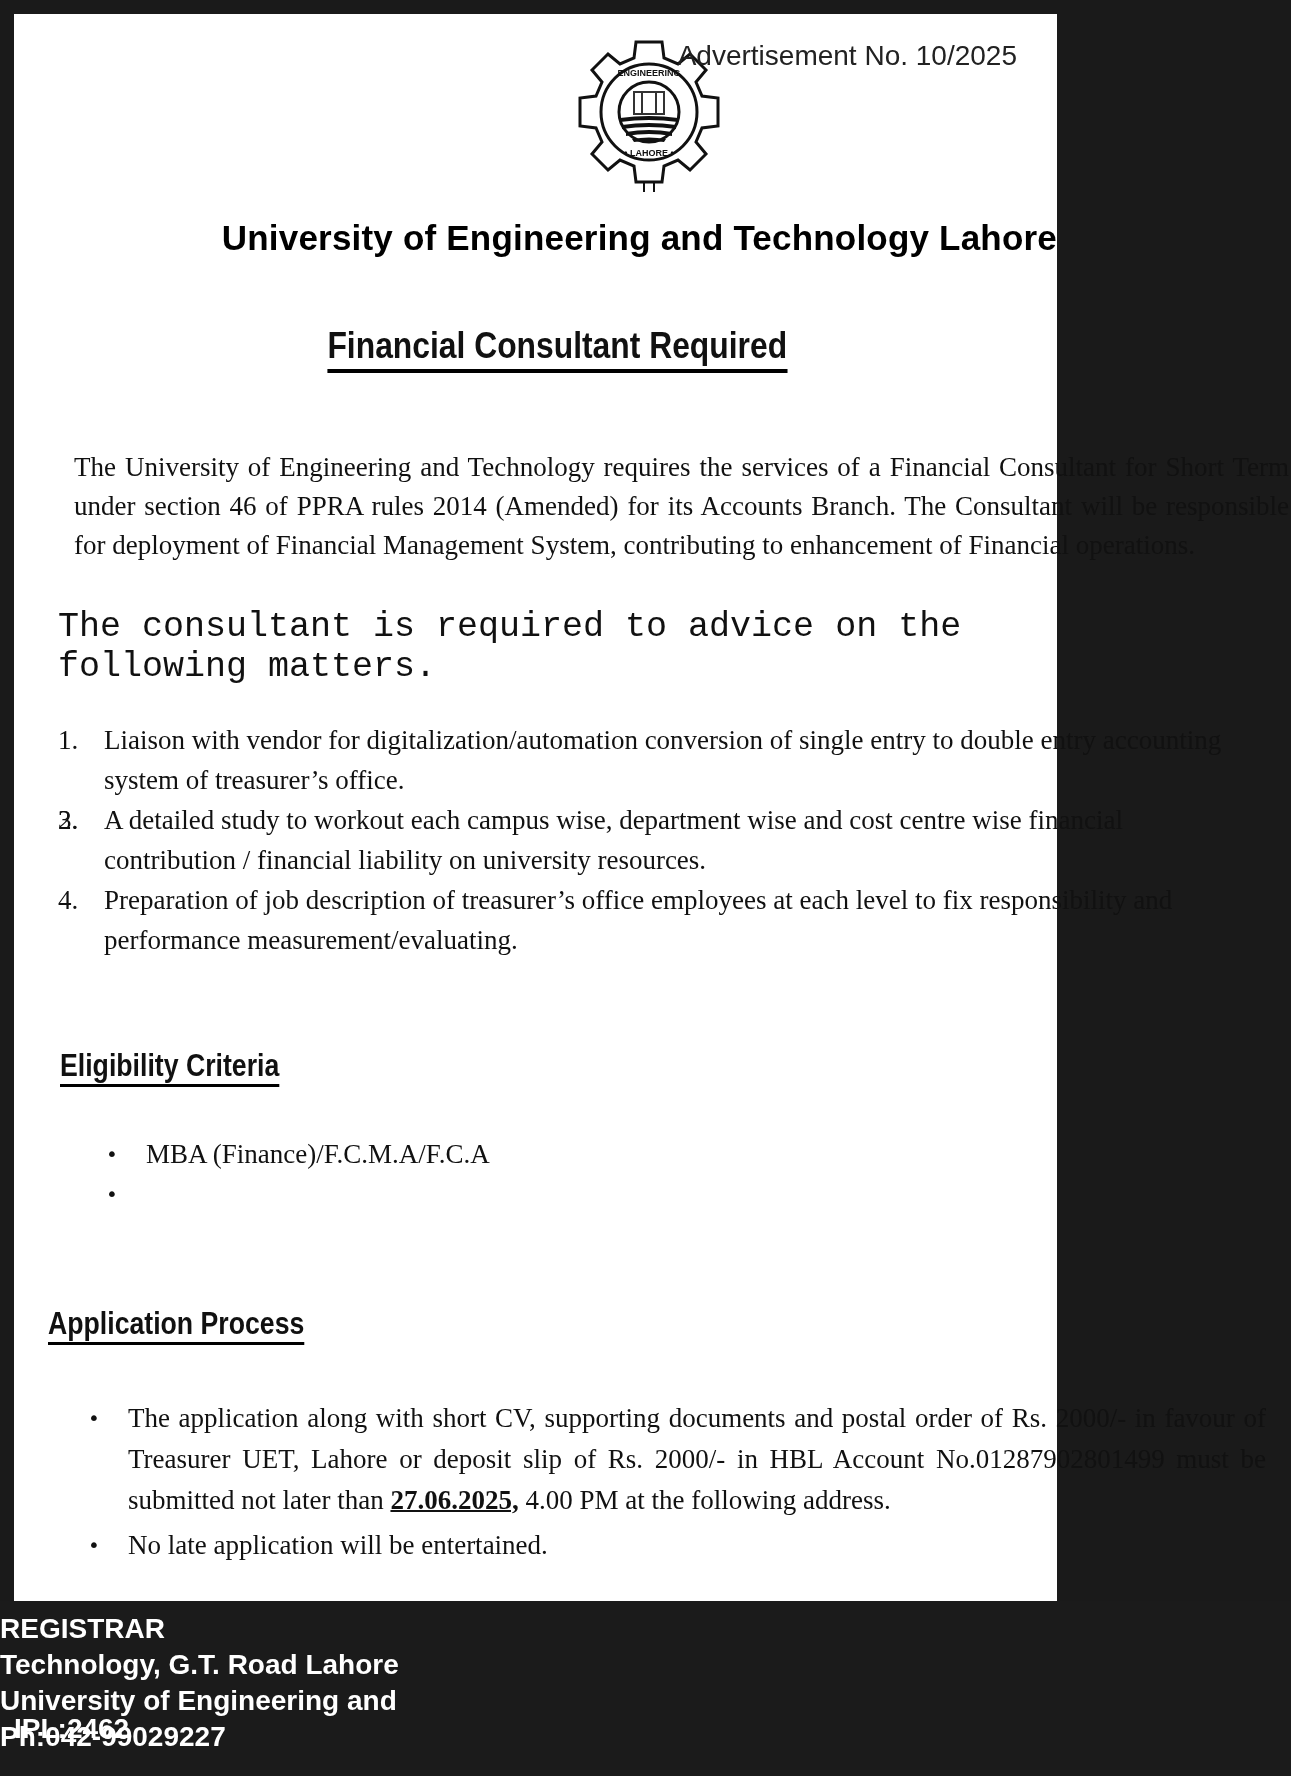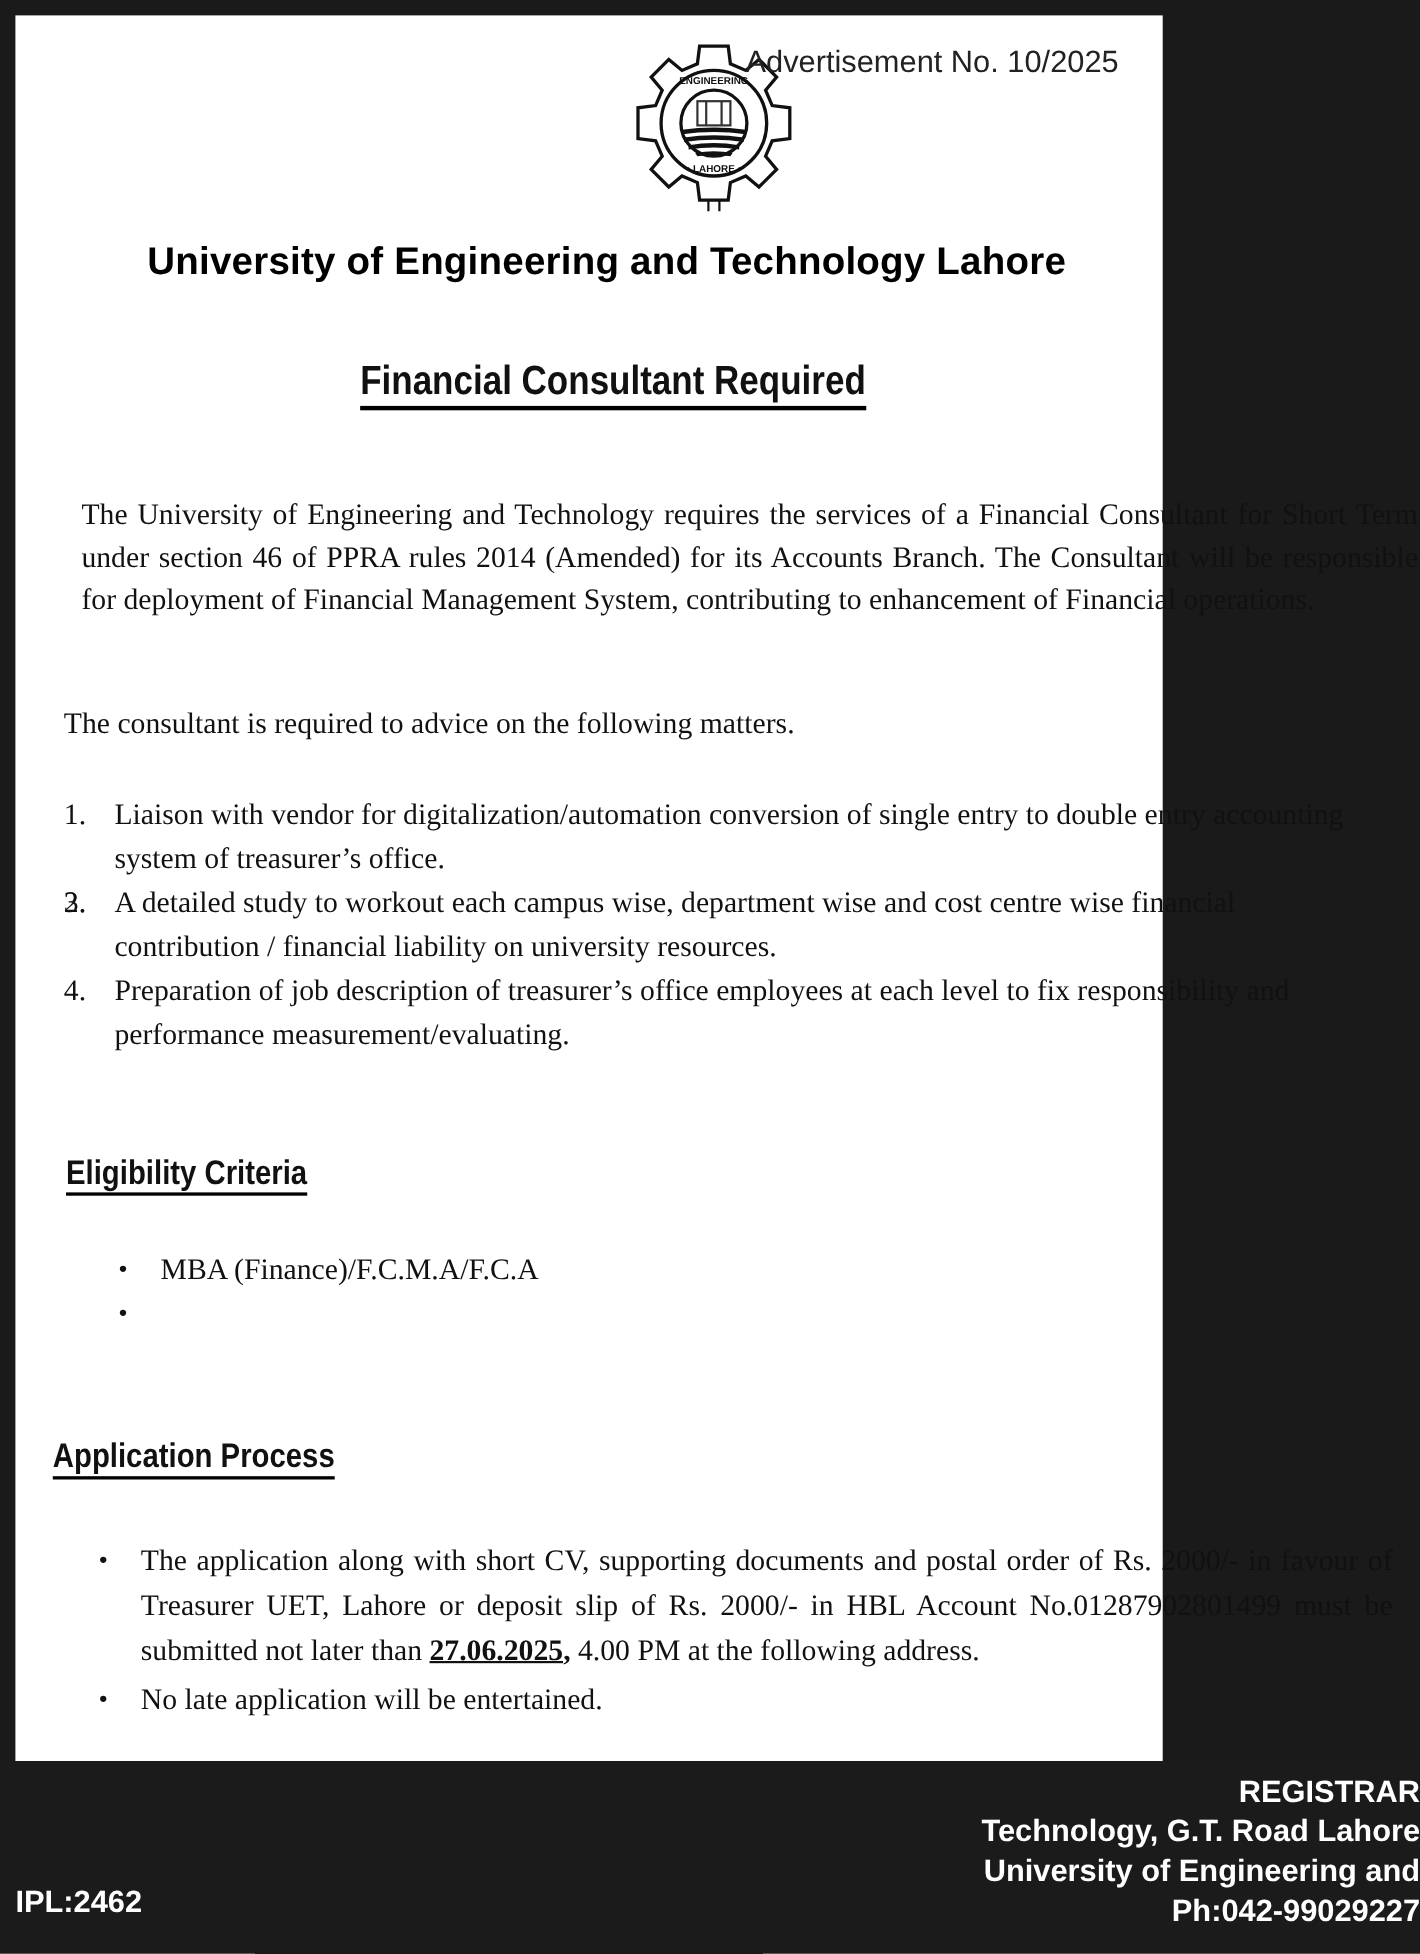--- a/index.html
+++ b/index.html
@@ -25,21 +25,21 @@
   .adv-no {
     position: absolute;
     right: 40px; top: 26px;
     font-family: "Liberation Sans", sans-serif;
     font-size: 28px;
     color: #222;
   }
   .uni-title {
     position: absolute;
     left: 0; right: 0; top: 204px;
-    text-align: center;
+    text-align: right;
     font-family: "Liberation Sans", sans-serif;
     font-weight: bold;
     font-size: 35px;
     letter-spacing: 0.2px;
     color: #000;
     padding-left: 32px;
   }
   .job-title {
     position: absolute;
     left: 0; right: 0; top: 310px;
@@ -58,22 +58,23 @@
   }
   .intro {
     position: absolute;
     left: 44px; width: 1215px; top: 418px;
     font-size: 27px;
     line-height: 39px;
     text-align: justify;
   }
   .lead {
     position: absolute;
-    left: 44px; top: 628px;
-    font-size: 27px;
+    left: 44px; top: 593px;
+    font-size: 35px;
+    font-family: Liberation Mono, monospace;
   }
   .matters {
     position: absolute;
     left: 44px; width: 1200px; top: 706px;
     margin: 0; padding: 0;
     list-style: none;
     font-size: 27px;
     line-height: 40px;
   }
   .matters li { position: relative; padding-left: 46px; }
@@ -113,21 +114,21 @@
     left: 0; top: 1601px;
     width: 1291px; height: 175px;
     background: #1b1b1b;
     color: #ffffff;
     font-family: "Liberation Sans", sans-serif;
     font-weight: bold;
   }
   .footer-block {
     position: absolute;
     left: 0; right: 0; top: 10px;
-    text-align: right;
+    text-align: left;
     font-size: 28px;
     line-height: 36px;
   }
   .footer-block div { display: block; }
   .ipl {
     position: absolute;
     left: 14px; top: 112px;
     font-size: 28px;
   }
 </style>

